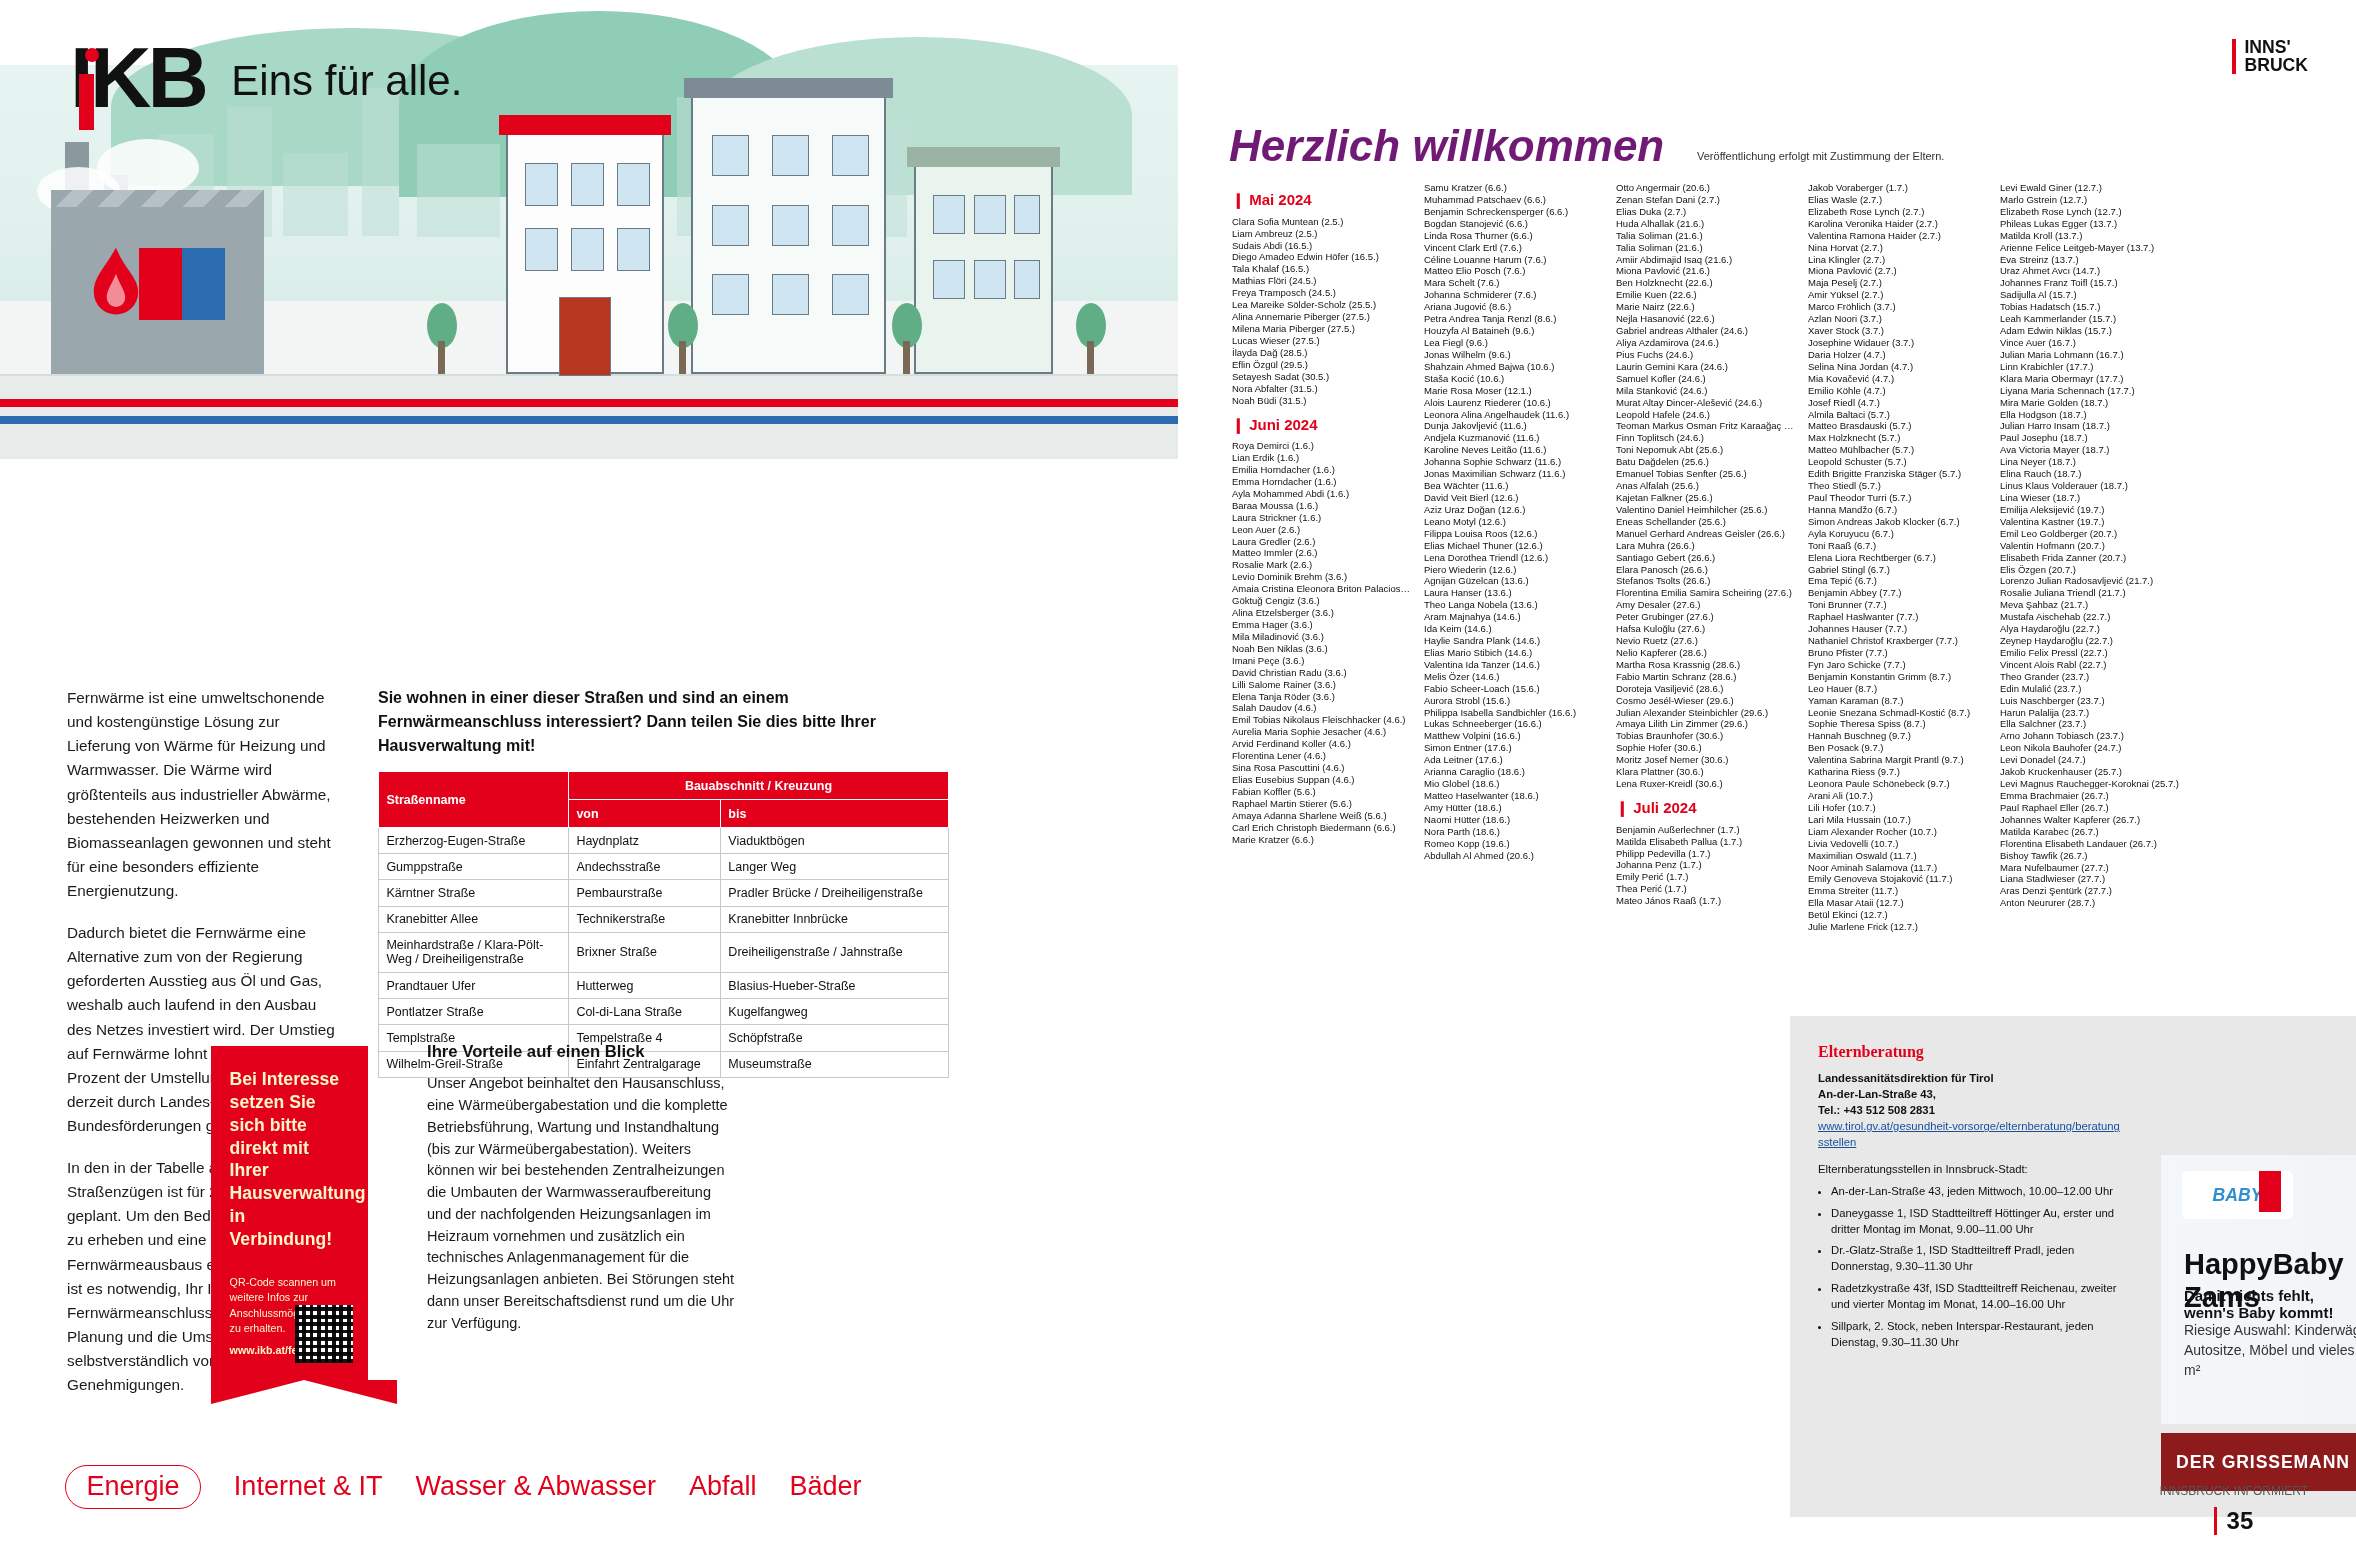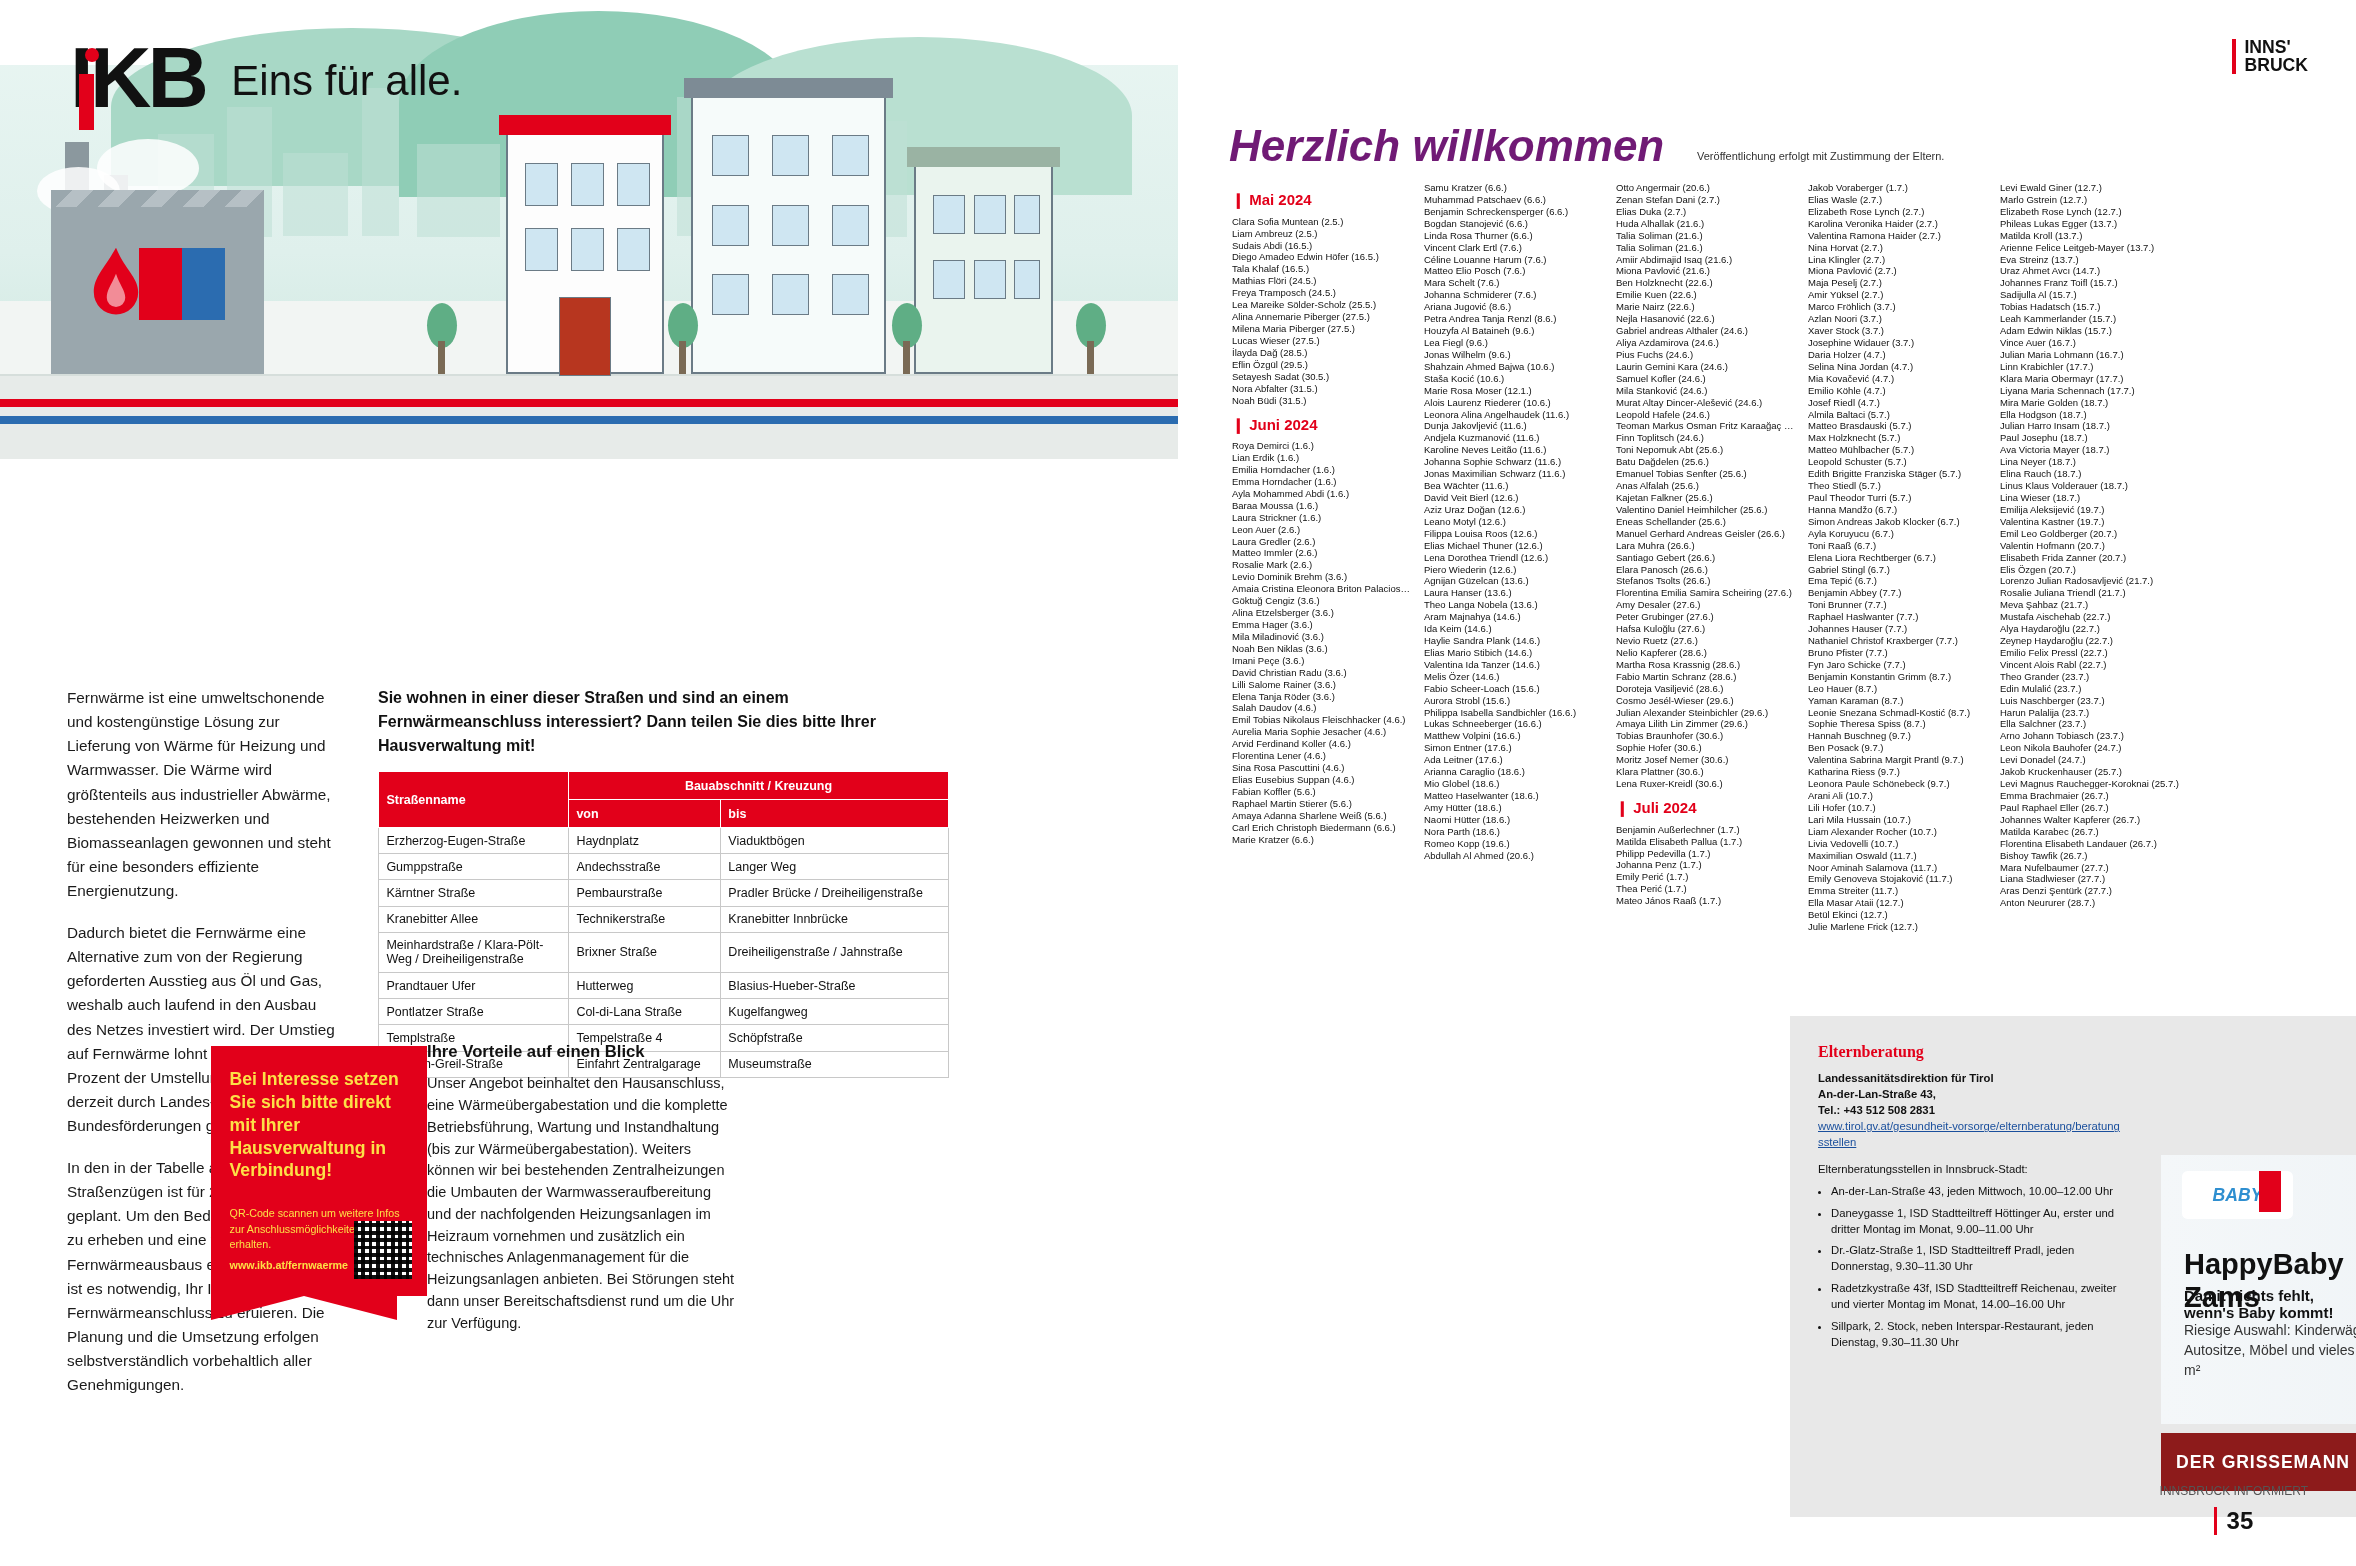--- a/index.html
+++ b/index.html
@@ -67,22 +67,22 @@
   .col-left p { margin:0 0 17.6px 0; }
   .col-right { position:absolute; left:378px; top:686px; width:571px; }
   .lead { font-size:16px; line-height:1.5; font-weight:bold; color:#111; margin:0 0 13px 0; }
 
   table.streets { border-collapse:collapse; width:571px; font-size:12.5px; }
   table.streets th { background:#e2001a; color:#fff; font-weight:bold; padding:6.5px 7.4px; border:0.9px solid #fff; text-align:left; }
   table.streets td { border:0.9px solid #c8c8c8; padding:5.6px 7.4px; color:#111; vertical-align:middle; }
   table.streets td:first-child { width:190px;margin-top:12px; }
 
   .redbox {
-    position:absolute; left:211px; top:1046px; width:216px; min-height:232px;
-    background:#e2001a; color:#fde047; padding:22px 18.6px;
+    position:absolute; left:211px; top:1046px; width:157px; min-height:232px;
+    background:#e2001a; color:#fef9c3; padding:22px 18.6px;
     font-size:17.6px; font-weight:bold; line-height:1.3;
   }
   .redbox .small { font-size:10.7px; font-weight:normal; line-height:1.45; margin-top:24px; }
   .qr { position:absolute; right:15px; bottom:16.7px; width:58px; height:58px; background:#fff;
         background-image:
           repeating-linear-gradient(90deg,#111 0 3.7px,#fff 3.7px 7.4px),
           repeating-linear-gradient(0deg,#111 0 3.7px,#fff 3.7px 7.4px);
         background-blend-mode:multiply; }
   .redbox-flag { position:absolute; left:0; bottom:-24px; width:0; height:0;
       border-left:93px solid #e2001a; border-right:93px solid #e2001a; border-bottom:24px solid transparent; }
@@ -314,20 +314,27 @@
       <div class="small" style="margin-top:5.6px;font-weight:bold;">www.ikb.at/fernwaerme</div>
       <div class="qr"></div>
       <div class="redbox-flag"></div>
     </div>
 
     <div class="vorteile">
       <h3>Ihre Vorteile auf einen Blick</h3>
       <p>Unser Angebot beinhaltet den Hausanschluss, eine Wärmeübergabestation und die komplette Betriebsführung, Wartung und Instandhaltung (bis zur Wärmeübergabestation). Weiters können wir bei bestehenden Zentralheizungen die Umbauten der Warmwasseraufbereitung und der nachfolgenden Heizungsanlagen im Heizraum vornehmen und zusätzlich ein technisches Anlagenmanagement für die Heizungsanlagen anbieten. Bei Störungen steht dann unser Bereitschaftsdienst rund um die Uhr zur Verfügung.</p>
     </div>
 
+    <div class="footer-nav">
+      <span class="pill">Energie</span>
+      <span>Internet &amp; IT</span>
+      <span>Wasser &amp; Abwasser</span>
+      <span>Abfall</span>
+      <span>Bäder</span>
+    </div>
   </div>
 
   <div class="right-page">
 
     <div class="ib-logo">
       <div>INNS'</div>
       <div>BRUCK</div>
     </div>
 
     <div class="welcome">Herzlich willkommen</div>

